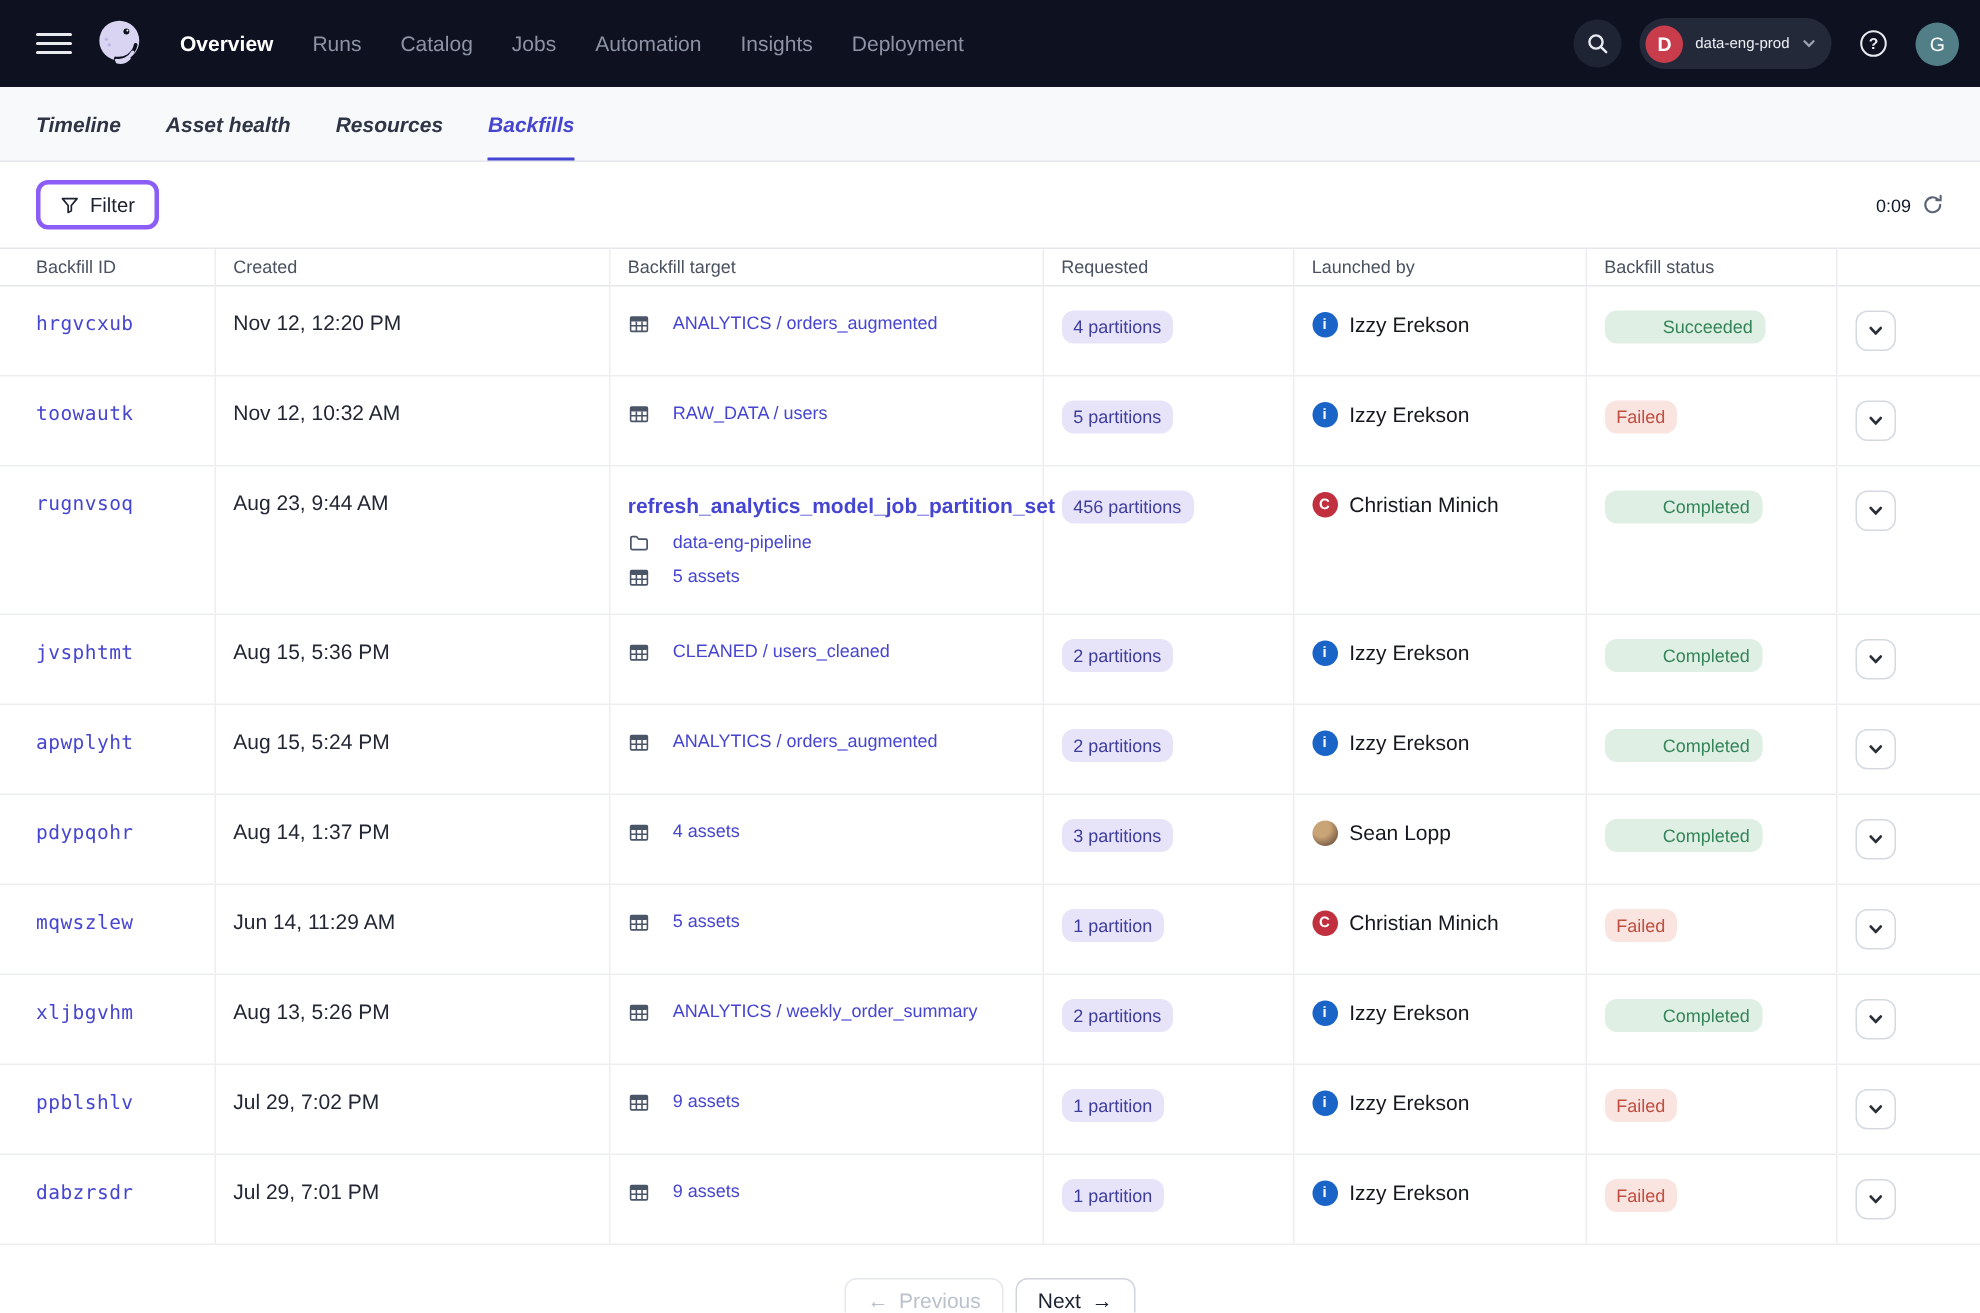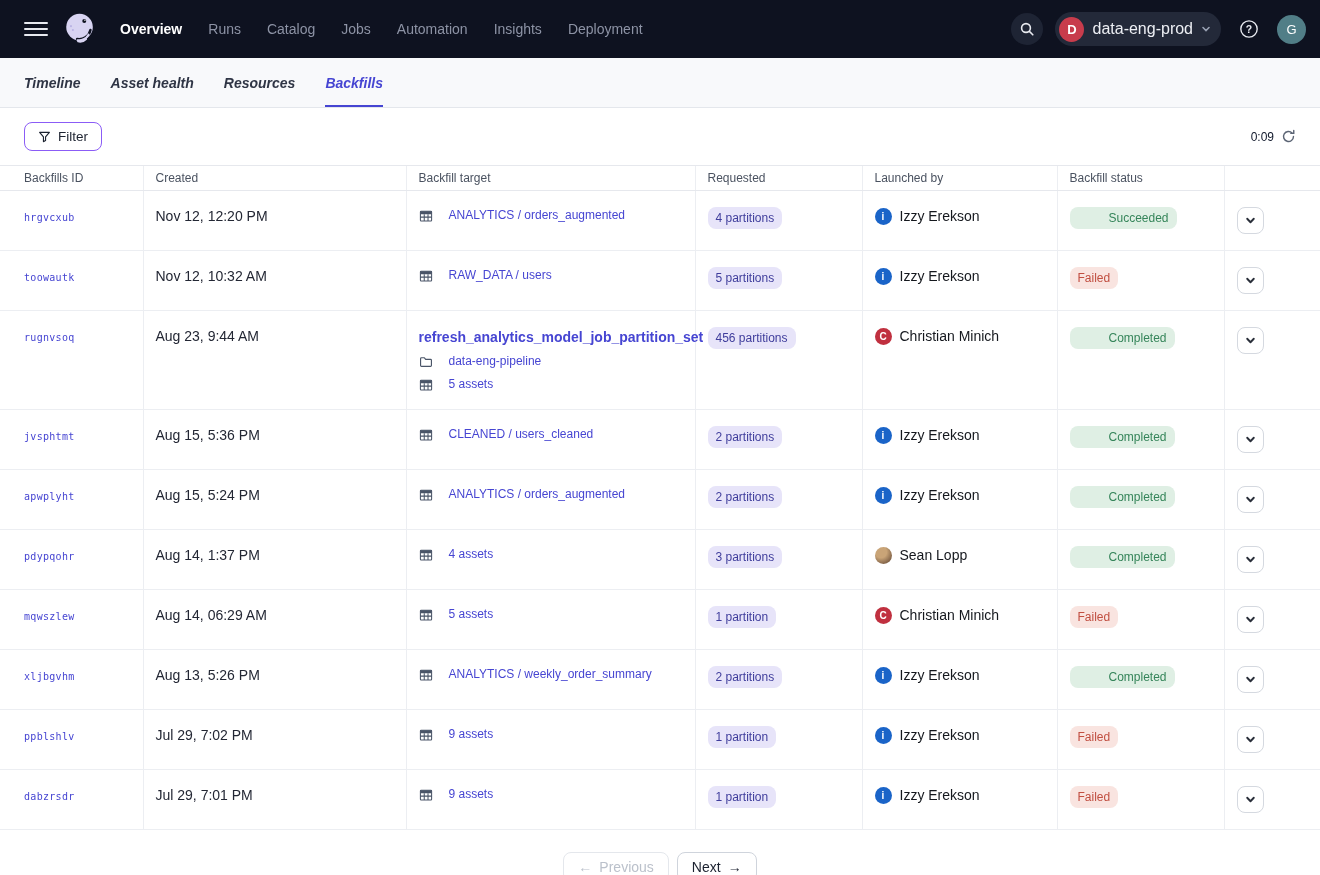--- a/index.html
+++ b/index.html
@@ -24,47 +24,47 @@
   .nav-item { font-size:14px; color:#8D93A5; padding:6px 10px; text-decoration:none; cursor:pointer; border-radius:6px; }
   .nav-item.active { color:#FFFFFF; font-weight:700; }
   .topnav-right { margin-left:auto; display:flex; align-items:center; gap:12px; }
   .icon-circle-btn { width:32px; height:32px; border-radius:50%; border:none; background:#1E2434;
     display:flex; align-items:center; justify-content:center; cursor:pointer; }
   .help-btn { background:transparent; }
   .deploy-pill { display:flex; align-items:center; gap:8px; background:#232939; border:none; cursor:pointer;
     border-radius:17px; padding:4px 10px 4px 4px; height:34px; }
   .deploy-initial { width:25px; height:25px; border-radius:50%; background:#C83C4C; color:#fff;
     font-size:13px; font-weight:700; display:flex; align-items:center; justify-content:center; }
-  .deploy-name { color:#EDEFF4; font-size:16px; }
+  .deploy-name { color:#EDEFF4; font-size:10px; }
   .user-avatar { width:29px; height:29px; border-radius:50%; background:#517E87; border:none; cursor:pointer;
     color:#fff; font-size:13px; font-weight:500; display:flex; align-items:center; justify-content:center; }
 
   
   .tabsbar { height:50px; background:#F8F9FB; border-bottom:1px solid #E4E7EC;
     display:flex; align-items:stretch; gap:30px; padding:0 24px;font-style:italic; }
   .tab { display:flex; align-items:center; font-size:14px; font-weight:600; color:#2F3545;
     cursor:pointer; border-bottom:2.5px solid transparent; padding-top:2px; text-decoration:none; }
   .tab.active { color:#4645D2; border-bottom-color:#4645D2; }
 
   
   .toolbar { height:57px; display:flex; align-items:center; justify-content:space-between; padding:0 24px; background:#fff; }
-  .filter-btn { display:flex; align-items:center; gap:7px; background:#fff; border:1px solid #8b5cf6;
+  .filter-btn { display:flex; align-items:center; gap:7px; background:#fff; border:3px solid #8b5cf6;
     border-radius:8px; padding:6px 13px; font-size:13.5px; color:#1C2230; cursor:pointer; font-family:inherit; }
   .refresh-area { display:flex; align-items:center; gap:7px; font-size:12px; color:#0f172a; }
   .refresh-btn { background:none; border:none; padding:0; cursor:pointer; display:flex; align-items:center; }
 
   
   table { border-collapse:collapse; table-layout:fixed; width:1320px; }
   thead th { border-top:1px solid #E6E8ED; border-bottom:1px solid #E6E8ED;
     font-size:12px; font-weight:400; color:#4A5260; text-align:left; padding:5px 12px; background:#fff; }
   th + th, td + td { border-left:1px solid #ECEEF2; }
   tbody td { border-bottom:1px solid #ECEEF2; vertical-align:top; padding:16px 12px; }
   th:first-child, td:first-child { padding-left:24px; }
 
-  .bf-id { font-family:"DejaVu Sans Mono","Liberation Mono",monospace; font-size:10px;
+  .bf-id { font-family:"DejaVu Sans Mono","Liberation Mono",monospace; font-size:13px;
     color:#4645D2; text-decoration:none; cursor:pointer; letter-spacing:.3px; }
   .created-ts { font-size:14px; color:#232734; }
   .target-line { display:flex; align-items:center; gap:16px; margin-bottom:6px; line-height:17px; }
   .target-line:last-child { margin-bottom:0; }
   .target-link { font-size:12px; color:#4645D2; text-decoration:none; cursor:pointer; }
   .target-title { font-size:14px; font-weight:700; color:#4645D2; text-decoration:none; cursor:pointer; line-height:20px; }
   .t-icon { display:flex; align-items:center; flex:0 0 auto; }
 
   .pill { display:inline-block; font-size:12px; line-height:16px; padding:3px 8px; border-radius:8px; white-space:nowrap; }
   .pill-partitions { background:#E7E4F9; color:#3F3D9C; }
@@ -171,21 +171,21 @@
     <col style="width:143px">
       <col style="width:263px">
       <col style="width:289px">
     <col style="width:167px">
       <col style="width:195px">
       <col style="width:167px">
       <col style="width:96px">
   </colgroup>
   <thead>
       <tr id="table-head-row">
-        <th>Backfills ID</th>
+        <th>Backfill ID</th>
         <th>Created</th>
         <th>Backfill target</th>
         <th>Requested</th>
         <th>Launched by</th>
         <th>Backfill status</th>
         <th></th>
       </tr>
     </thead>
   <tbody id="table-body">
       <tr>
@@ -392,21 +392,21 @@
         <td>
           <button class="row-actions">
             <svg width="11" height="11" viewBox="0 0 10 10" fill="none" stroke="currentColor" stroke-width="1.7" stroke-linecap="round" stroke-linejoin="round">
               <path d="M2 3.4l3 3.2 3-3.2"></path>
             </svg>
           </button>
         </td>
       </tr>
       <tr>
         <td><a class="bf-id">mqwszlew</a></td>
-        <td><span class="created-ts">Aug 14, 06:29 AM</span></td>
+        <td><span class="created-ts">Jun 14, 11:29 AM</span></td>
         <td>
           <div class="target-line">
             <span class="t-icon">
               <svg width="14" height="14" viewBox="0 0 16 16">
                 <g fill="none" stroke="#4A5568" stroke-width="1.2">
                   <rect x="1.6" y="2.6" width="12.8" height="11" rx="0.8"></rect>
                   <path d="M1.6 9.3h12.8 M6 6v7.6 M10.3 6v7.6"></path>
                 </g>
                 <rect x="1.6" y="2.6" width="12.8" height="3.4" rx="0.8" fill="#4A5568"></rect>
               </svg>

